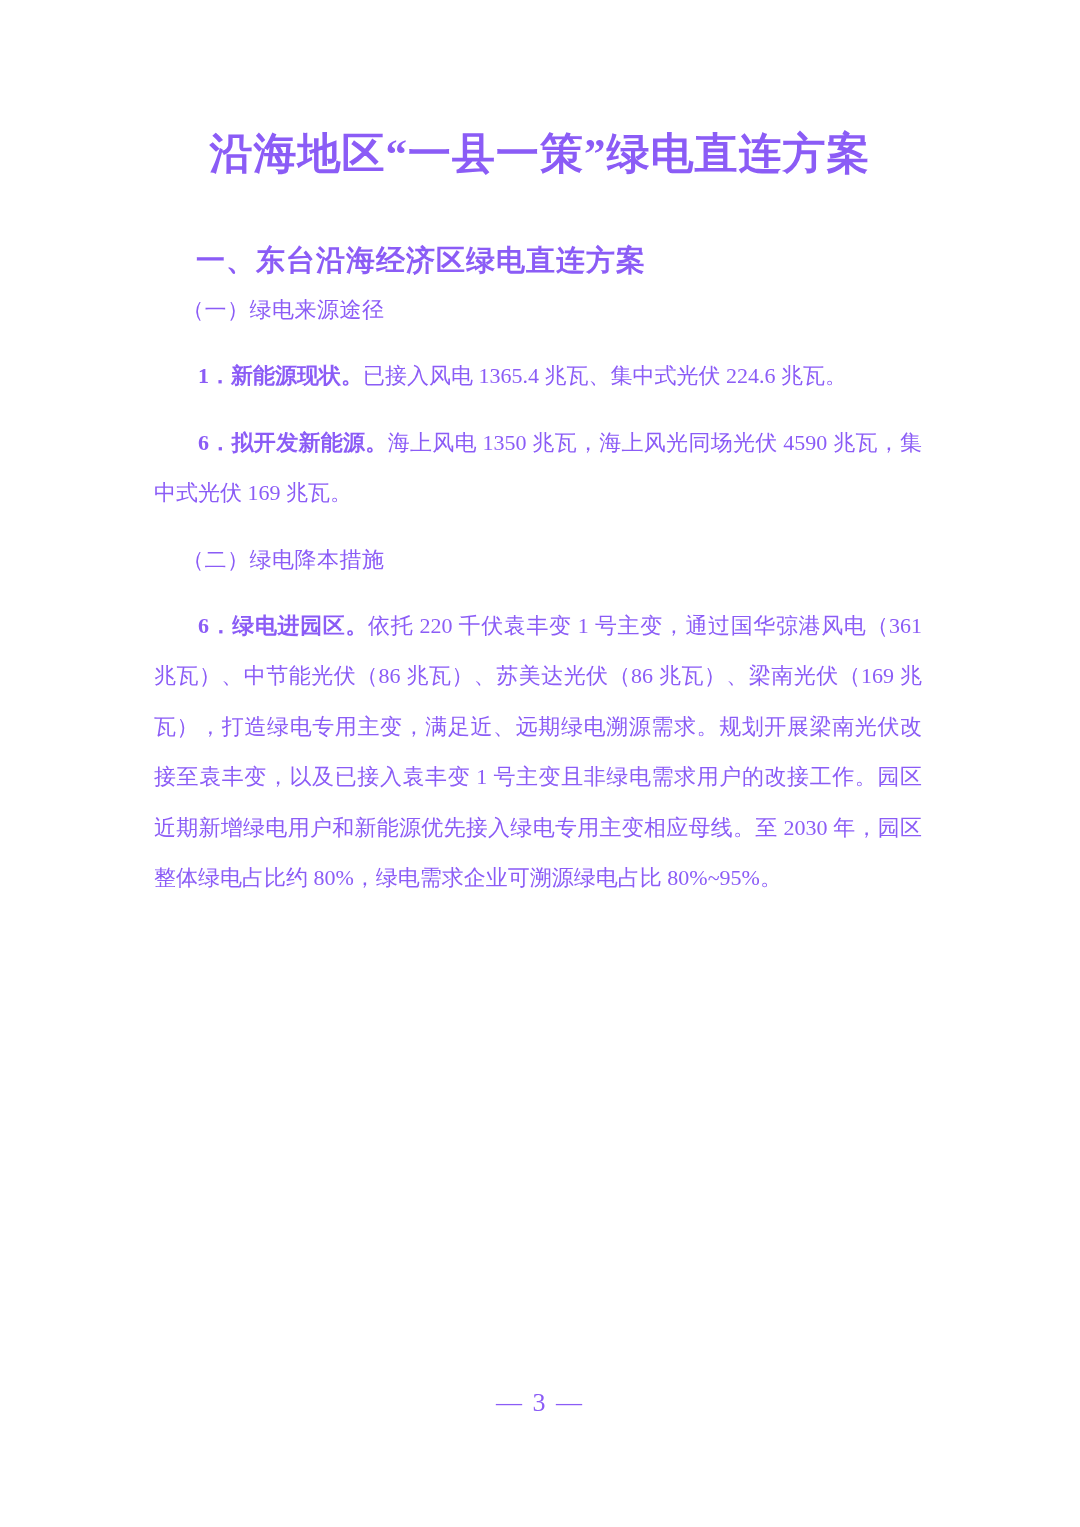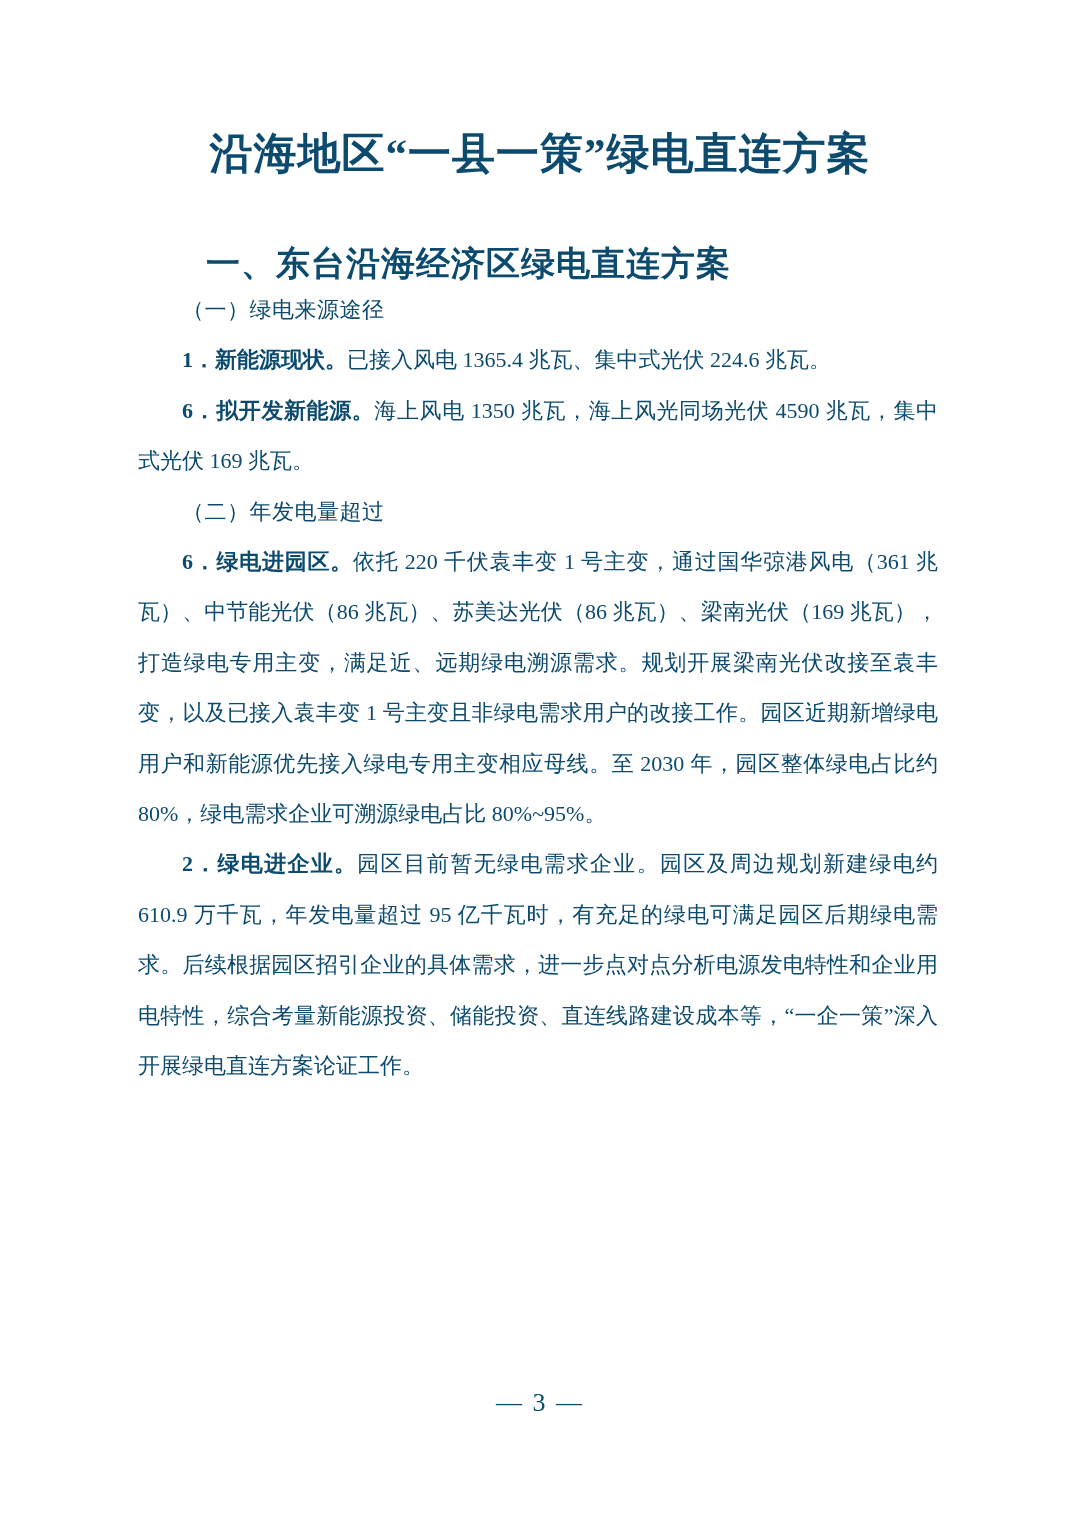--- a/index.html
+++ b/index.html
@@ -6,57 +6,57 @@
     margin: 0;
     padding: 0;
     background: #ffffff;
   }
   .page {
     position: relative;
     width: 1080px;
     height: 1527px;
     margin: 0 auto;
     background: #ffffff;
-    color: #0c4a6e;
+    color: #8b5cf6;
     font-family: "Liberation Serif", "DejaVu Serif", serif;
     overflow: hidden;
   }
   .doc-title {
     position: absolute;
     top: 128px;
     left: 0;
     width: 100%;
     text-align: center;
     font-size: 43px;
     font-weight: bold;
     letter-spacing: 1px;
     line-height: 1.2;
   }
   .section-heading {
     position: absolute;
     top: 242px;
     left: 138px;
     width: 802px;
     font-family: "Liberation Sans", "DejaVu Sans", sans-serif;
-    font-size: 34px;
+    font-size: 29px;
     font-weight: bold;
     letter-spacing: 1px;
     text-indent: 2em;
     line-height: 1.25;
   }
   .doc-body {
     position: absolute;
     top: 285px;
     left: 138px;
     width: 800px;
     font-size: 22px;
     line-height: 50.4px;
   }
   .doc-body p.para {
-    margin: 0;
+    margin: 16px;
     text-indent: 2em;
     text-align: justify;
     text-justify: inter-character;
   }
   .doc-body .subheading {
     margin: 0;
     text-indent: 2em;
     letter-spacing: 0.5px;
   }
   .para .lead {
@@ -82,24 +82,23 @@
   <div class="section-heading">一、东台沿海经济区绿电直连方案</div>
 
   <div class="doc-body">
 
     <div class="subheading">（一）绿电来源途径</div>
 
     <p class="para"><span class="lead">1．新能源现状。</span><span>已接入风电 1365.4 兆瓦、集中式光伏 224.6 兆瓦。</span></p>
 
     <p class="para"><span class="lead">6．拟开发新能源。</span><span>海上风电 1350 兆瓦，海上风光同场光伏 4590 兆瓦，集中式光伏 169 兆瓦。</span></p>
 
-    <div class="subheading">（二）年发电量超过</div>
+    <div class="subheading">（二）绿电降本措施</div>
 
     <p class="para"><span class="lead">6．绿电进园区。</span><span>依托 220 千伏袁丰变 1 号主变，通过国华弶港风电（361 兆瓦）、中节能光伏（86 兆瓦）、苏美达光伏（86 兆瓦）、梁南光伏（169 兆瓦），打造绿电专用主变，满足近、远期绿电溯源需求。规划开展梁南光伏改接至袁丰变，以及已接入袁丰变 1 号主变且非绿电需求用户的改接工作。园区近期新增绿电用户和新能源优先接入绿电专用主变相应母线。至 2030 年，园区整体绿电占比约 80%，绿电需求企业可溯源绿电占比 80%~95%。</span></p>
 
-    <p class="para"><span class="lead">2．绿电进企业。</span><span>园区目前暂无绿电需求企业。园区及周边规划新建绿电约 610.9 万千瓦，年发电量超过 95 亿千瓦时，有充足的绿电可满足园区后期绿电需求。后续根据园区招引企业的具体需求，进一步点对点分析电源发电特性和企业用电特性，综合考量新能源投资、储能投资、直连线路建设成本等，“一企一策”深入开展绿电直连方案论证工作。</span></p>
 
 
   </div>
 
   <div class="page-footer">— 3 —</div>
 
 </div>
 
 </body></html>

